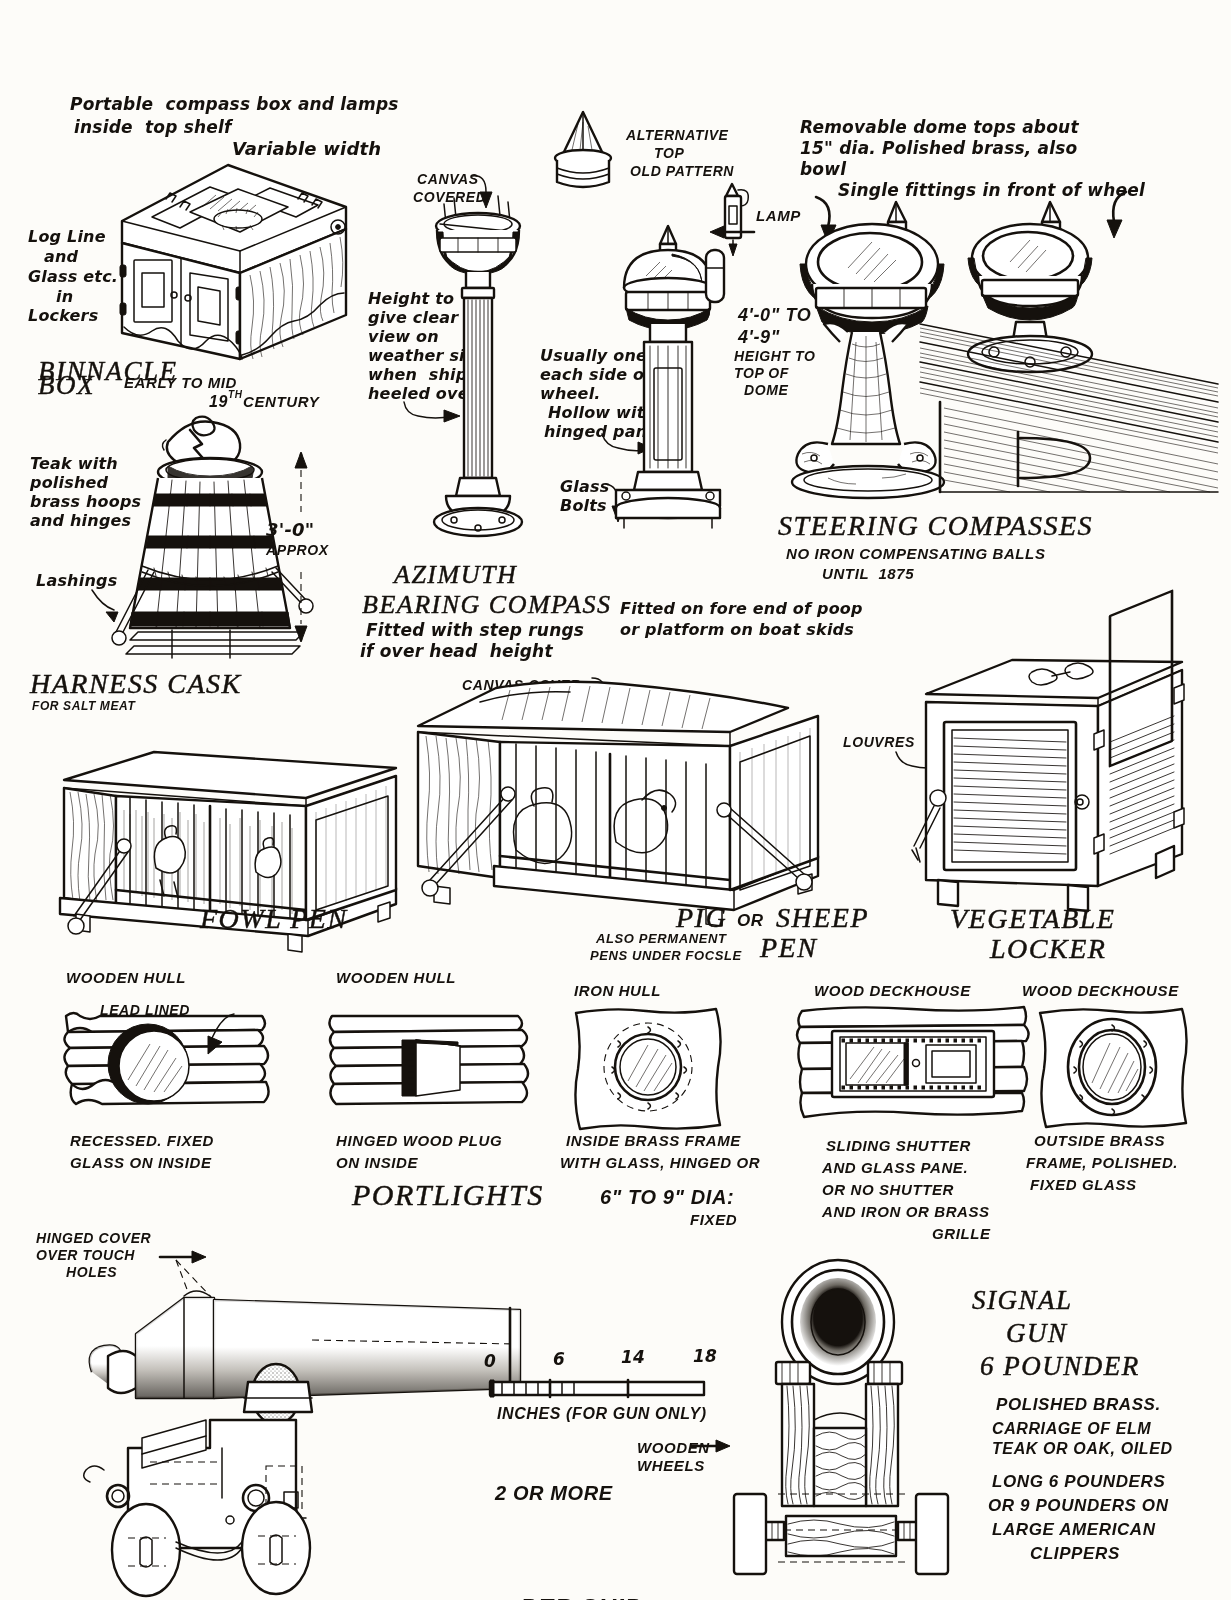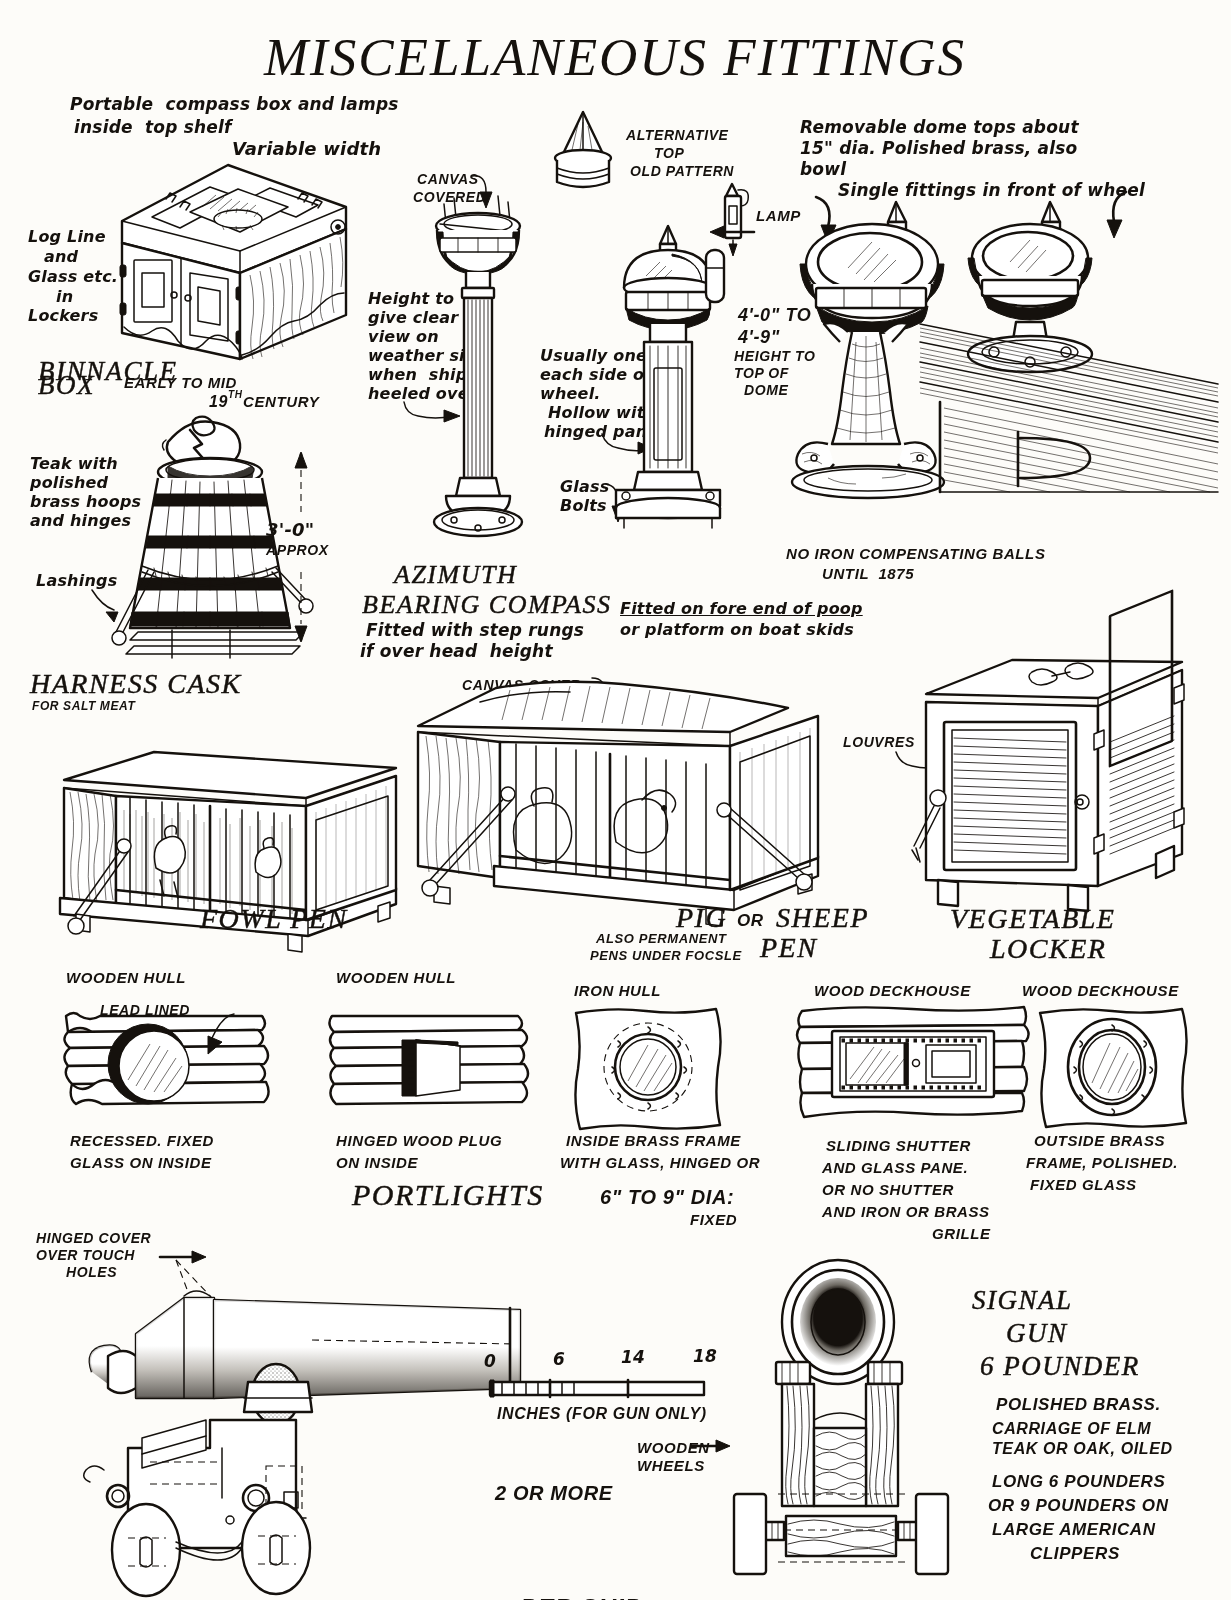--- a/index.html
+++ b/index.html
@@ -42,21 +42,20 @@
   .fill{ fill:#15110d; stroke:#15110d; stroke-width:1; }
   .wht { fill:#ffffff; stroke:#15110d; stroke-width:1.5; stroke-linejoin:round; }
   .wht2{ fill:#ffffff; stroke:#15110d; stroke-width:2.4; stroke-linejoin:round; }
   .nof { fill:none; }
 </style>
 </head>
 <body>
 
 <div class="page">
 
-  <div class="t title center" style="left:615px; top:28px; font-size:53px;">MISCELLANEOUS FITTINGS</div>
 
   <div class="t hand" style="left:70px; top:95px; font-size:17px;">Portable  compass box and lamps</div>
   <div class="t hand" style="left:74px; top:118px; font-size:17px;">inside  top shelf</div>
   <div class="t hand" style="left:232px; top:139px; font-size:18px;">Variable width</div>
 
   <div class="t hand" style="left:28px; top:228px; font-size:16px;">Log Line</div>
   <div class="t hand" style="left:44px; top:248px; font-size:16px;">and</div>
   <div class="t hand" style="left:28px; top:268px; font-size:16px;">Glass etc.</div>
   <div class="t hand" style="left:56px; top:288px; font-size:16px;">in</div>
   <div class="t hand" style="left:28px; top:307px; font-size:16px;">Lockers</div>
@@ -410,21 +409,21 @@
     <path class="ln" d="M14 296 L14 306"></path>
       <path class="ln" d="M102 296 L102 306"></path>
   </svg>
 
   <div class="t caps" style="left:738px; top:305px; font-size:18px; font-weight:800;">4'-0" TO</div>
   <div class="t caps" style="left:738px; top:327px; font-size:18px; font-weight:800;">4'-9"</div>
   <div class="t caps" style="left:734px; top:349px; font-size:14px;">HEIGHT TO</div>
   <div class="t caps" style="left:734px; top:366px; font-size:14px;">TOP OF</div>
   <div class="t caps" style="left:744px; top:383px; font-size:14px;">DOME</div>
 
-  <div class="t hand" style="left:620px; top:600px; font-size:16px;text-decoration:underline;">Fitted on fore end of poop</div>
+  <div class="t hand" style="left:620px; top:600px; font-size:16px;">Fitted on fore end of poop</div>
   <div class="t hand" style="left:620px; top:621px; font-size:16px;">or platform on boat skids</div>
 
   <div class="t hand" style="left:800px; top:118px; font-size:17px;">Removable dome tops about</div>
   <div class="t hand" style="left:800px; top:139px; font-size:17px;">15" dia. Polished brass, also</div>
   <div class="t hand" style="left:800px; top:160px; font-size:17px;">bowl</div>
   <div class="t hand" style="left:838px; top:181px; font-size:17px;">Single fittings in front of wheel</div>
 
   <svg style="left:812px; top:195px;" width="34" height="50" viewBox="0 0 34 50">
     <path class="ln2" d="M4 2 q18 6 12 30"></path>
     <path class="fill" d="M16 48 L9 30 L24 30 Z"></path>
@@ -486,20 +485,21 @@
     <circle class="ln" cx="130" cy="262" r="3"></circle>
 
     <ellipse class="wht2" cx="78" cy="286" rx="76" ry="16"></ellipse>
     <ellipse class="nof ln" cx="78" cy="284" rx="64" ry="11"></ellipse>
     <g class="lnh">
       <path d="M38 282 q12 6 28 6"></path>
         <path d="M92 282 q12 0 24 -4"></path>
     </g>
   </svg>
 
+  <div class="t head" style="left:778px; top:510px; font-size:28px;">STEERING COMPASSES</div>
   <div class="t caps" style="left:786px; top:546px; font-size:15px;">NO IRON COMPENSATING BALLS</div>
   <div class="t caps" style="left:822px; top:566px; font-size:15px;">UNTIL  1875</div>
 
   <svg style="left:960px; top:196px;" width="260" height="300" viewBox="0 0 260 300">
     <path class="wht2" d="M90 6 L82 26 L100 26 Z"></path>
     <path class="ln" d="M90 6 L90 26"></path>
     <rect class="wht2" x="82" y="26" width="18" height="12"></rect>
     <ellipse class="wht2" cx="70" cy="62" rx="58" ry="34"></ellipse>
     <ellipse class="nof ln2" cx="68" cy="60" rx="45" ry="24"></ellipse>
     <g class="lnh">

